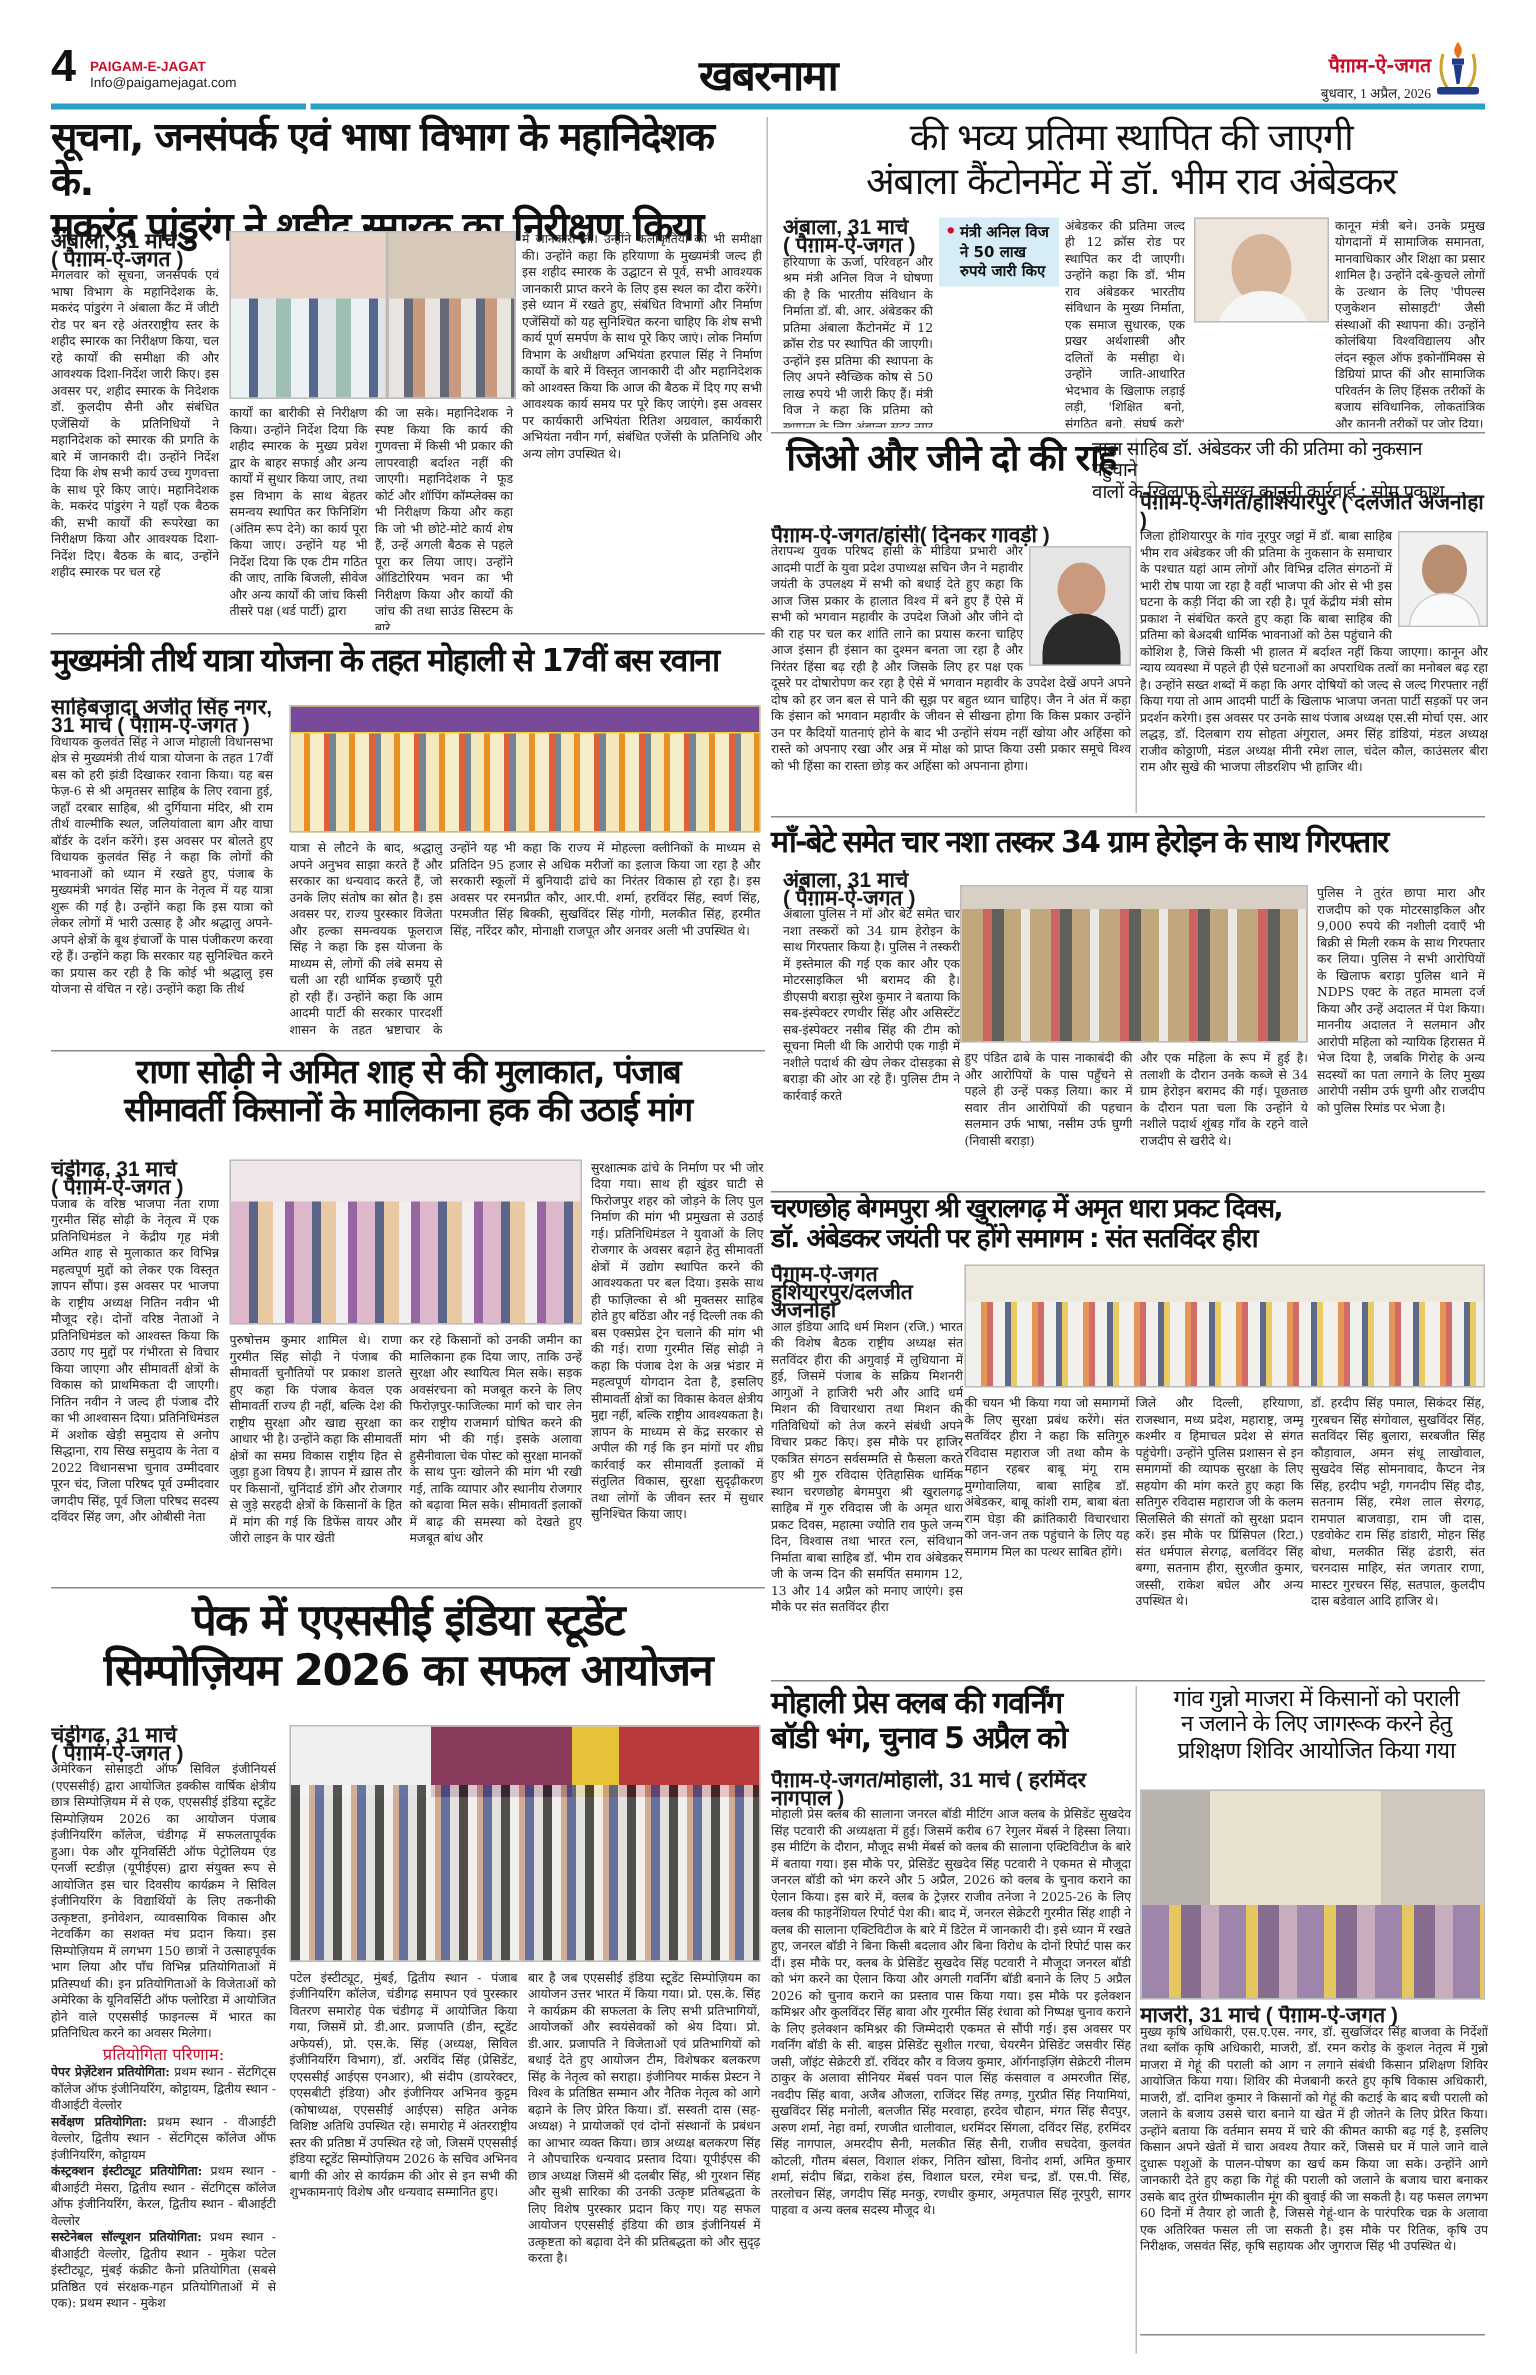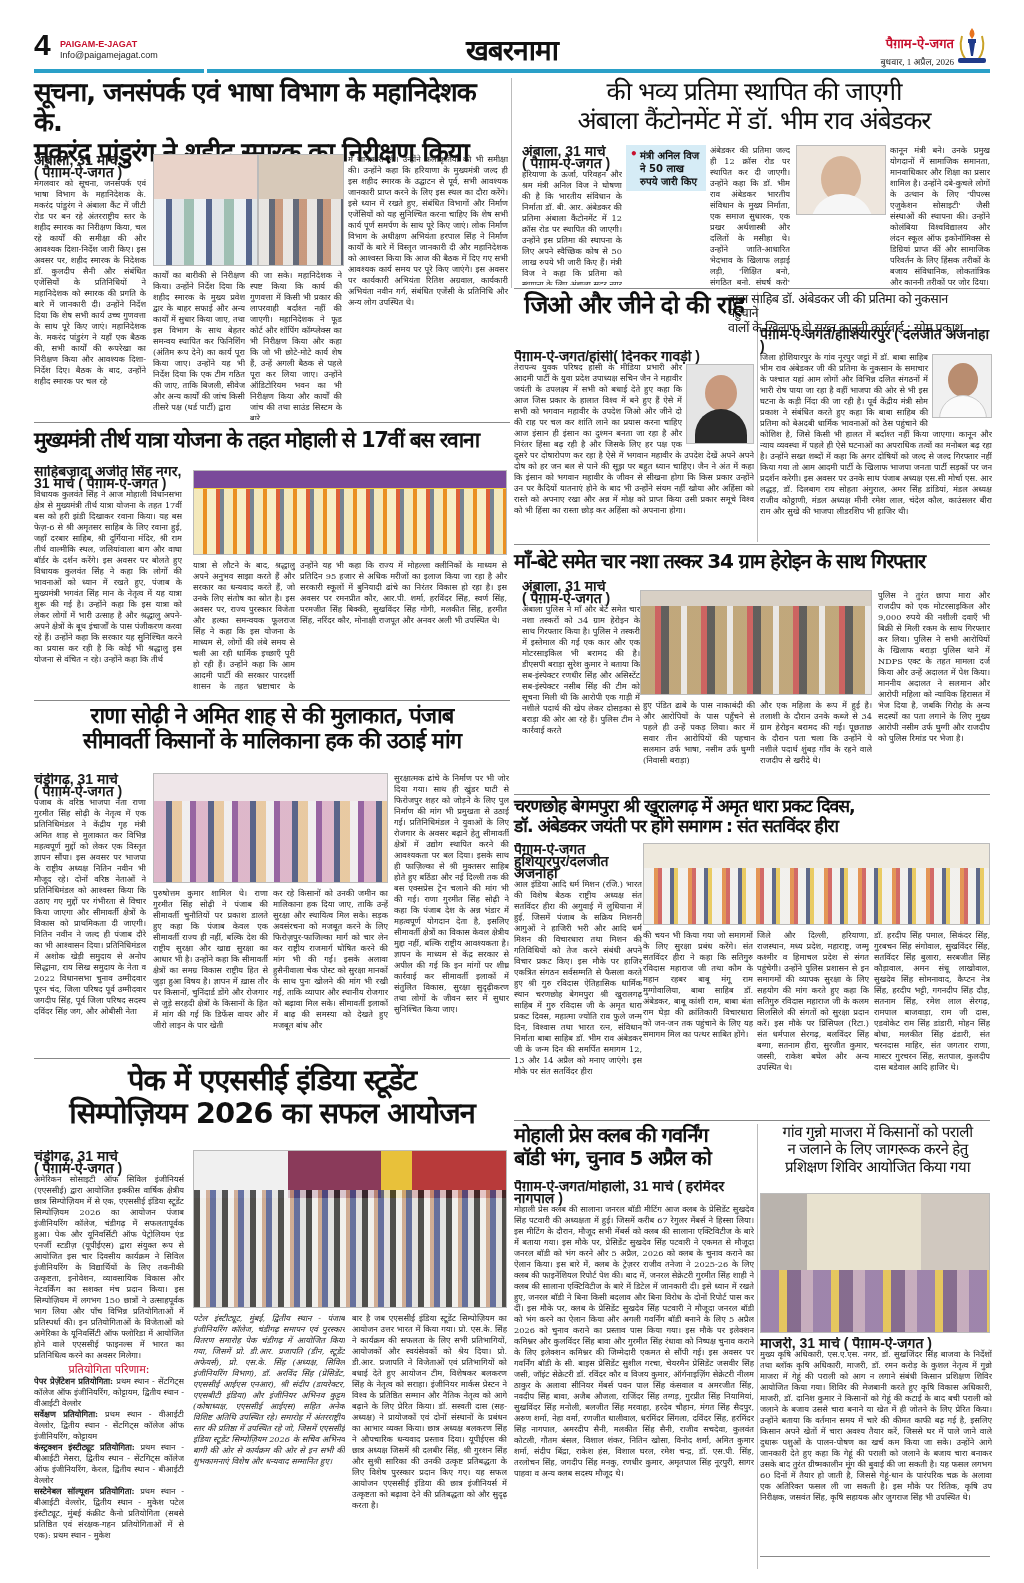--- a/index.html
+++ b/index.html
@@ -251,21 +251,21 @@
     <div class="red-sub">प्रतियोगिता परिणाम:</div>
     <div class="body"><b>पेपर प्रेज़ेंटेशन प्रतियोगिता:</b> <span>प्रथम स्थान - सेंटगिट्स कॉलेज ऑफ इंजीनियरिंग, कोट्टायम, द्वितीय स्थान - वीआईटी वेल्लोर</span></div>
     <div class="body"><b>सर्वेक्षण प्रतियोगिता:</b> <span>प्रथम स्थान - वीआईटी वेल्लोर, द्वितीय स्थान - सेंटगिट्स कॉलेज ऑफ इंजीनियरिंग, कोट्टायम</span></div>
     <div class="body"><b>कंस्ट्रक्शन इंस्टीट्यूट प्रतियोगिता:</b> <span>प्रथम स्थान - बीआईटी मेसरा, द्वितीय स्थान - सेंटगिट्स कॉलेज ऑफ इंजीनियरिंग, केरल, द्वितीय स्थान - बीआईटी वेल्लोर</span></div>
     <div class="body"><b>सस्टेनेबल सॉल्यूशन प्रतियोगिता:</b> <span>प्रथम स्थान - बीआईटी वेल्लोर, द्वितीय स्थान - मुकेश पटेल इंस्टीट्यूट, मुंबई कंक्रीट कैनो प्रतियोगिता (सबसे प्रतिष्ठित एवं संरक्षक-गहन प्रतियोगिताओं में से एक): प्रथम स्थान - मुकेश</span></div>
   </div>
   <div class="photo" style="left:193px;top:1150px;width:314px;height:158px;background:#e9e2d5;">
     <div class="sky" style="background:linear-gradient(90deg,#f0f0f0 0 30%,#8a3a5a 30% 60%,#e8c13a 60% 70%,#b83a3a 70%);height:30%;"></div>
     <div class="crowd" style="height:75%;background:repeating-linear-gradient(90deg,#1e1e1e 0 6px,#f4f4f4 6px 12px,#c79b7e 12px 16px,#3a4a8a 16px 22px,#e2e2e2 22px 28px);"></div>
   </div>
-  <div class="col" style="left:193px;top:1313px;width:152px;height:262px;font-style:italic;">
+  <div class="col" style="left:193px;top:1313px;width:152px;height:262px;">
     <div class="body">पटेल इंस्टीट्यूट, मुंबई, द्वितीय स्थान - पंजाब इंजीनियरिंग कॉलेज, चंडीगढ़ समापन एवं पुरस्कार वितरण समारोह पेक चंडीगढ़ में आयोजित किया गया, जिसमें प्रो. डी.आर. प्रजापति (डीन, स्टूडेंट अफेयर्स), प्रो. एस.के. सिंह (अध्यक्ष, सिविल इंजीनियरिंग विभाग), डॉ. अरविंद सिंह (प्रेसिडेंट, एएससीई आईएस एनआर), श्री संदीप (डायरेक्टर, एएसबीटी इंडिया) और इंजीनियर अभिनव कुट्टम (कोषाध्यक्ष, एएससीई आईएस) सहित अनेक विशिष्ट अतिथि उपस्थित रहे। समारोह में अंतरराष्ट्रीय स्तर की प्रतिष्ठा में उपस्थित रहे जो, जिसमें एएससीई इंडिया स्टूडेंट सिम्पोज़ियम 2026 के सचिव अभिनव बागी की ओर से कार्यक्रम की ओर से इन सभी की शुभकामनाएं विशेष और धन्यवाद सम्मानित हुए।</div>
   </div>
   <div class="col" style="left:352px;top:1313px;width:155px;height:262px;">
     <div class="body">बार है जब एएससीई इंडिया स्टूडेंट सिम्पोज़ियम का आयोजन उत्तर भारत में किया गया। प्रो. एस.के. सिंह ने कार्यक्रम की सफलता के लिए सभी प्रतिभागियों, आयोजकों और स्वयंसेवकों को श्रेय दिया। प्रो. डी.आर. प्रजापति ने विजेताओं एवं प्रतिभागियों को बधाई देते हुए आयोजन टीम, विशेषकर बलकरण सिंह के नेतृत्व को सराहा। इंजीनियर मार्कस प्रेस्टन ने विश्व के प्रतिष्ठित सम्मान और नैतिक नेतृत्व को आगे बढ़ाने के लिए प्रेरित किया। डॉ. सस्वती दास (सह-अध्यक्ष) ने प्रायोजकों एवं दोनों संस्थानों के प्रबंधन का आभार व्यक्त किया। छात्र अध्यक्ष बलकरण सिंह ने औपचारिक धन्यवाद प्रस्ताव दिया। यूपीईएस की छात्र अध्यक्ष जिसमें श्री दलबीर सिंह, श्री गुरशन सिंह और सुश्री सारिका की उनकी उत्कृष्ट प्रतिबद्धता के लिए विशेष पुरस्कार प्रदान किए गए। यह सफल आयोजन एएससीई इंडिया की छात्र इंजीनियर्स में उत्कृष्टता को बढ़ावा देने की प्रतिबद्धता को और सुदृढ़ करता है।</div>
   </div>
 </div>
 
 <div class="sep" style="left:514px;top:1120px;width:476px;"></div>
 
 <div>

